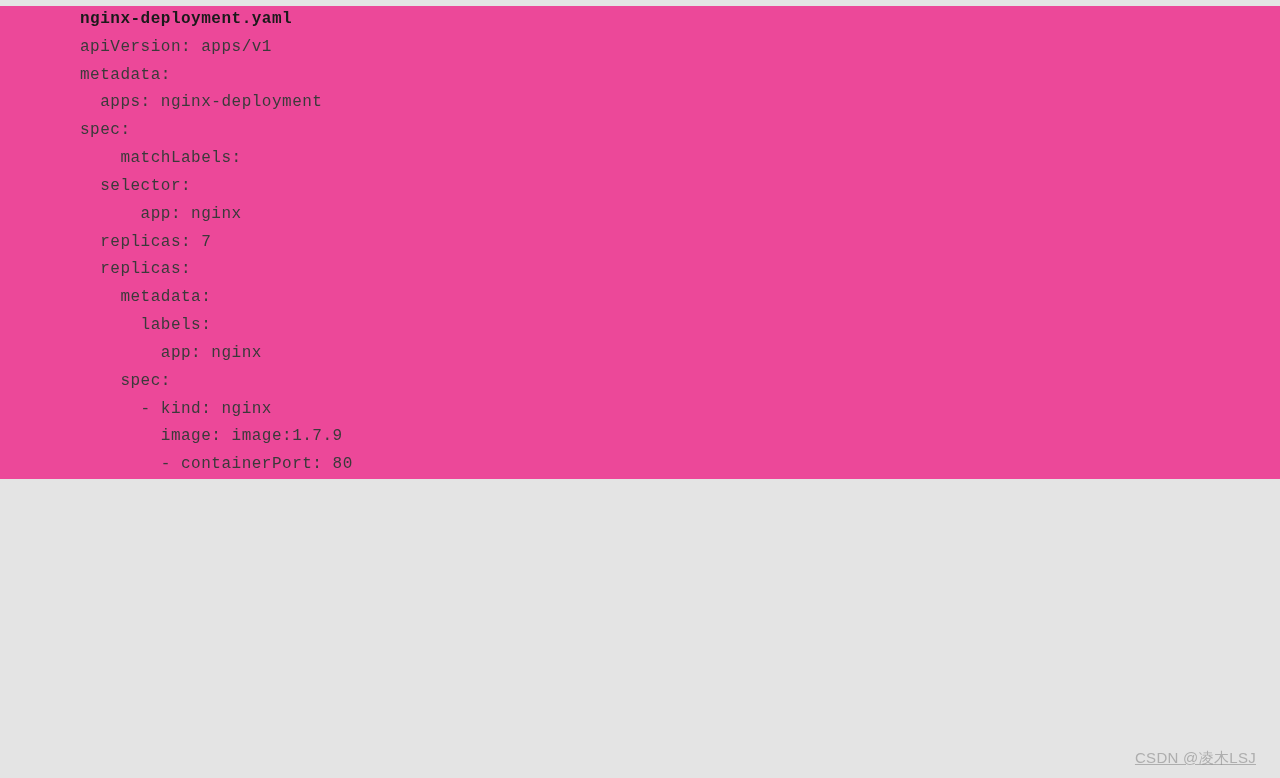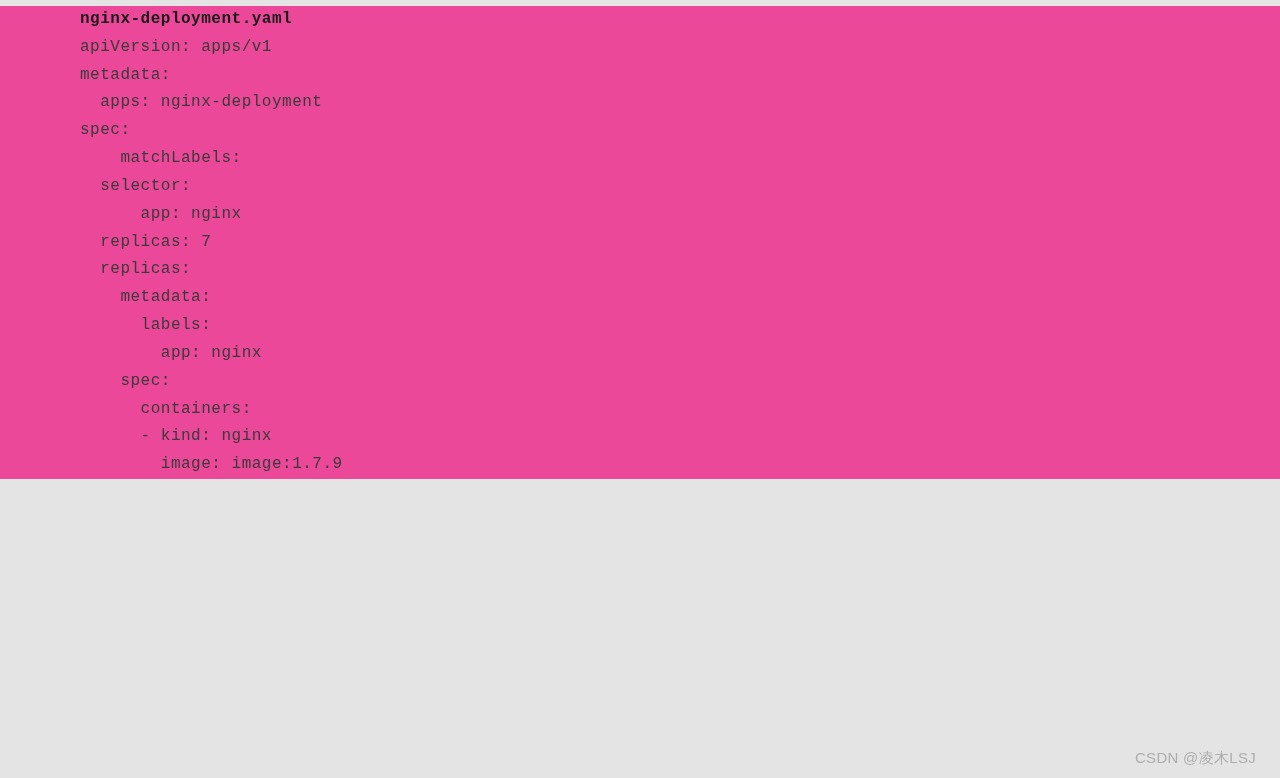--- a/index.html
+++ b/index.html
@@ -32,38 +32,39 @@
       color: #1a1a1a;
     }
     .watermark {
       position: absolute;
       bottom: 10px;
       right: 24px;
       color: rgba(130, 130, 130, 0.55);
       font-family: "Microsoft YaHei", Arial, sans-serif;
       font-size: 15px;
       letter-spacing: 0.3px;
+      text-decoration: underline;
     }
   </style>
 </head>
 <body>
 
 <div class="code-block">
   <div class="code-line filename">nginx-deployment.yaml</div>
   <div class="code-line">apiVersion: apps/v1</div>
   <div class="code-line">metadata:</div>
   <div class="code-line">  apps: nginx-deployment</div>
   <div class="code-line">spec:</div>
   <div class="code-line">    matchLabels:</div>
   <div class="code-line">  selector:</div>
   <div class="code-line">      app: nginx</div>
   <div class="code-line">  replicas: 7</div>
   <div class="code-line">  replicas:</div>
   <div class="code-line">    metadata:</div>
   <div class="code-line">      labels:</div>
   <div class="code-line">        app: nginx</div>
   <div class="code-line">    spec:</div>
-  <div class="code-line">      containers:</div>
   <div class="code-line">      - kind: nginx</div>
   <div class="code-line">        image: image:1.7.9</div>
+  <div class="code-line">        - containerPort: 80</div>
 </div>
 
 <div class="watermark">CSDN @凌木LSJ</div>
 
 </body></html>

